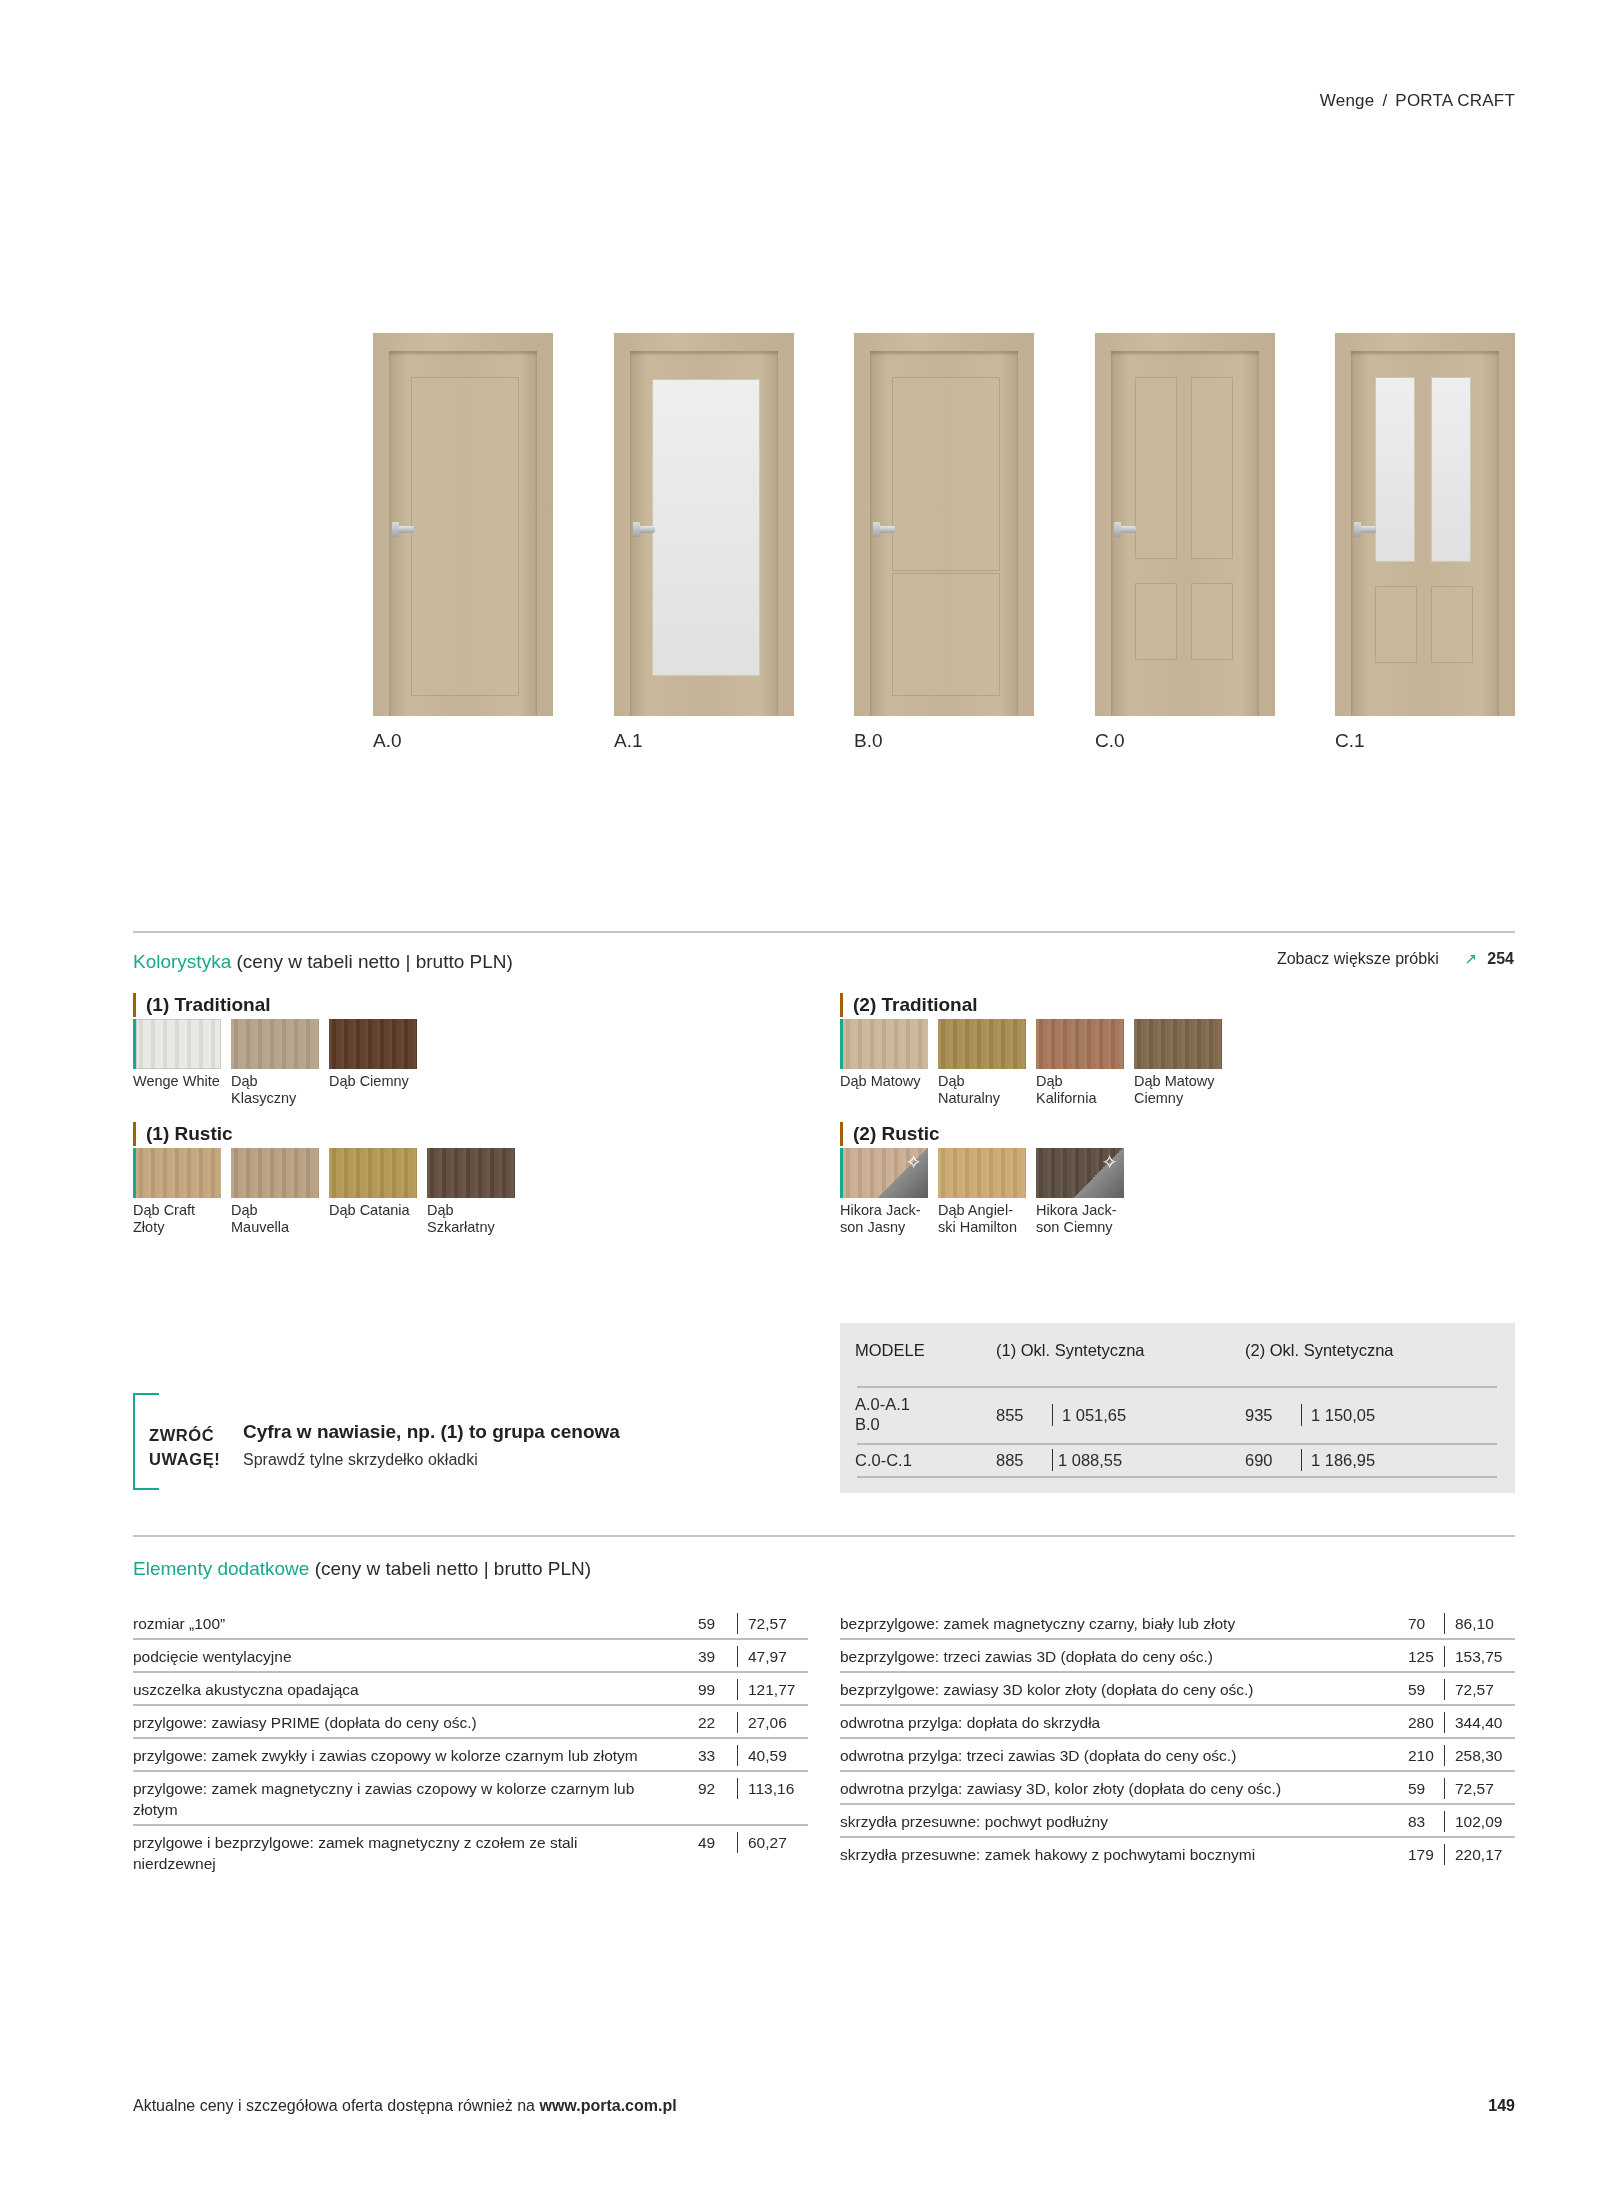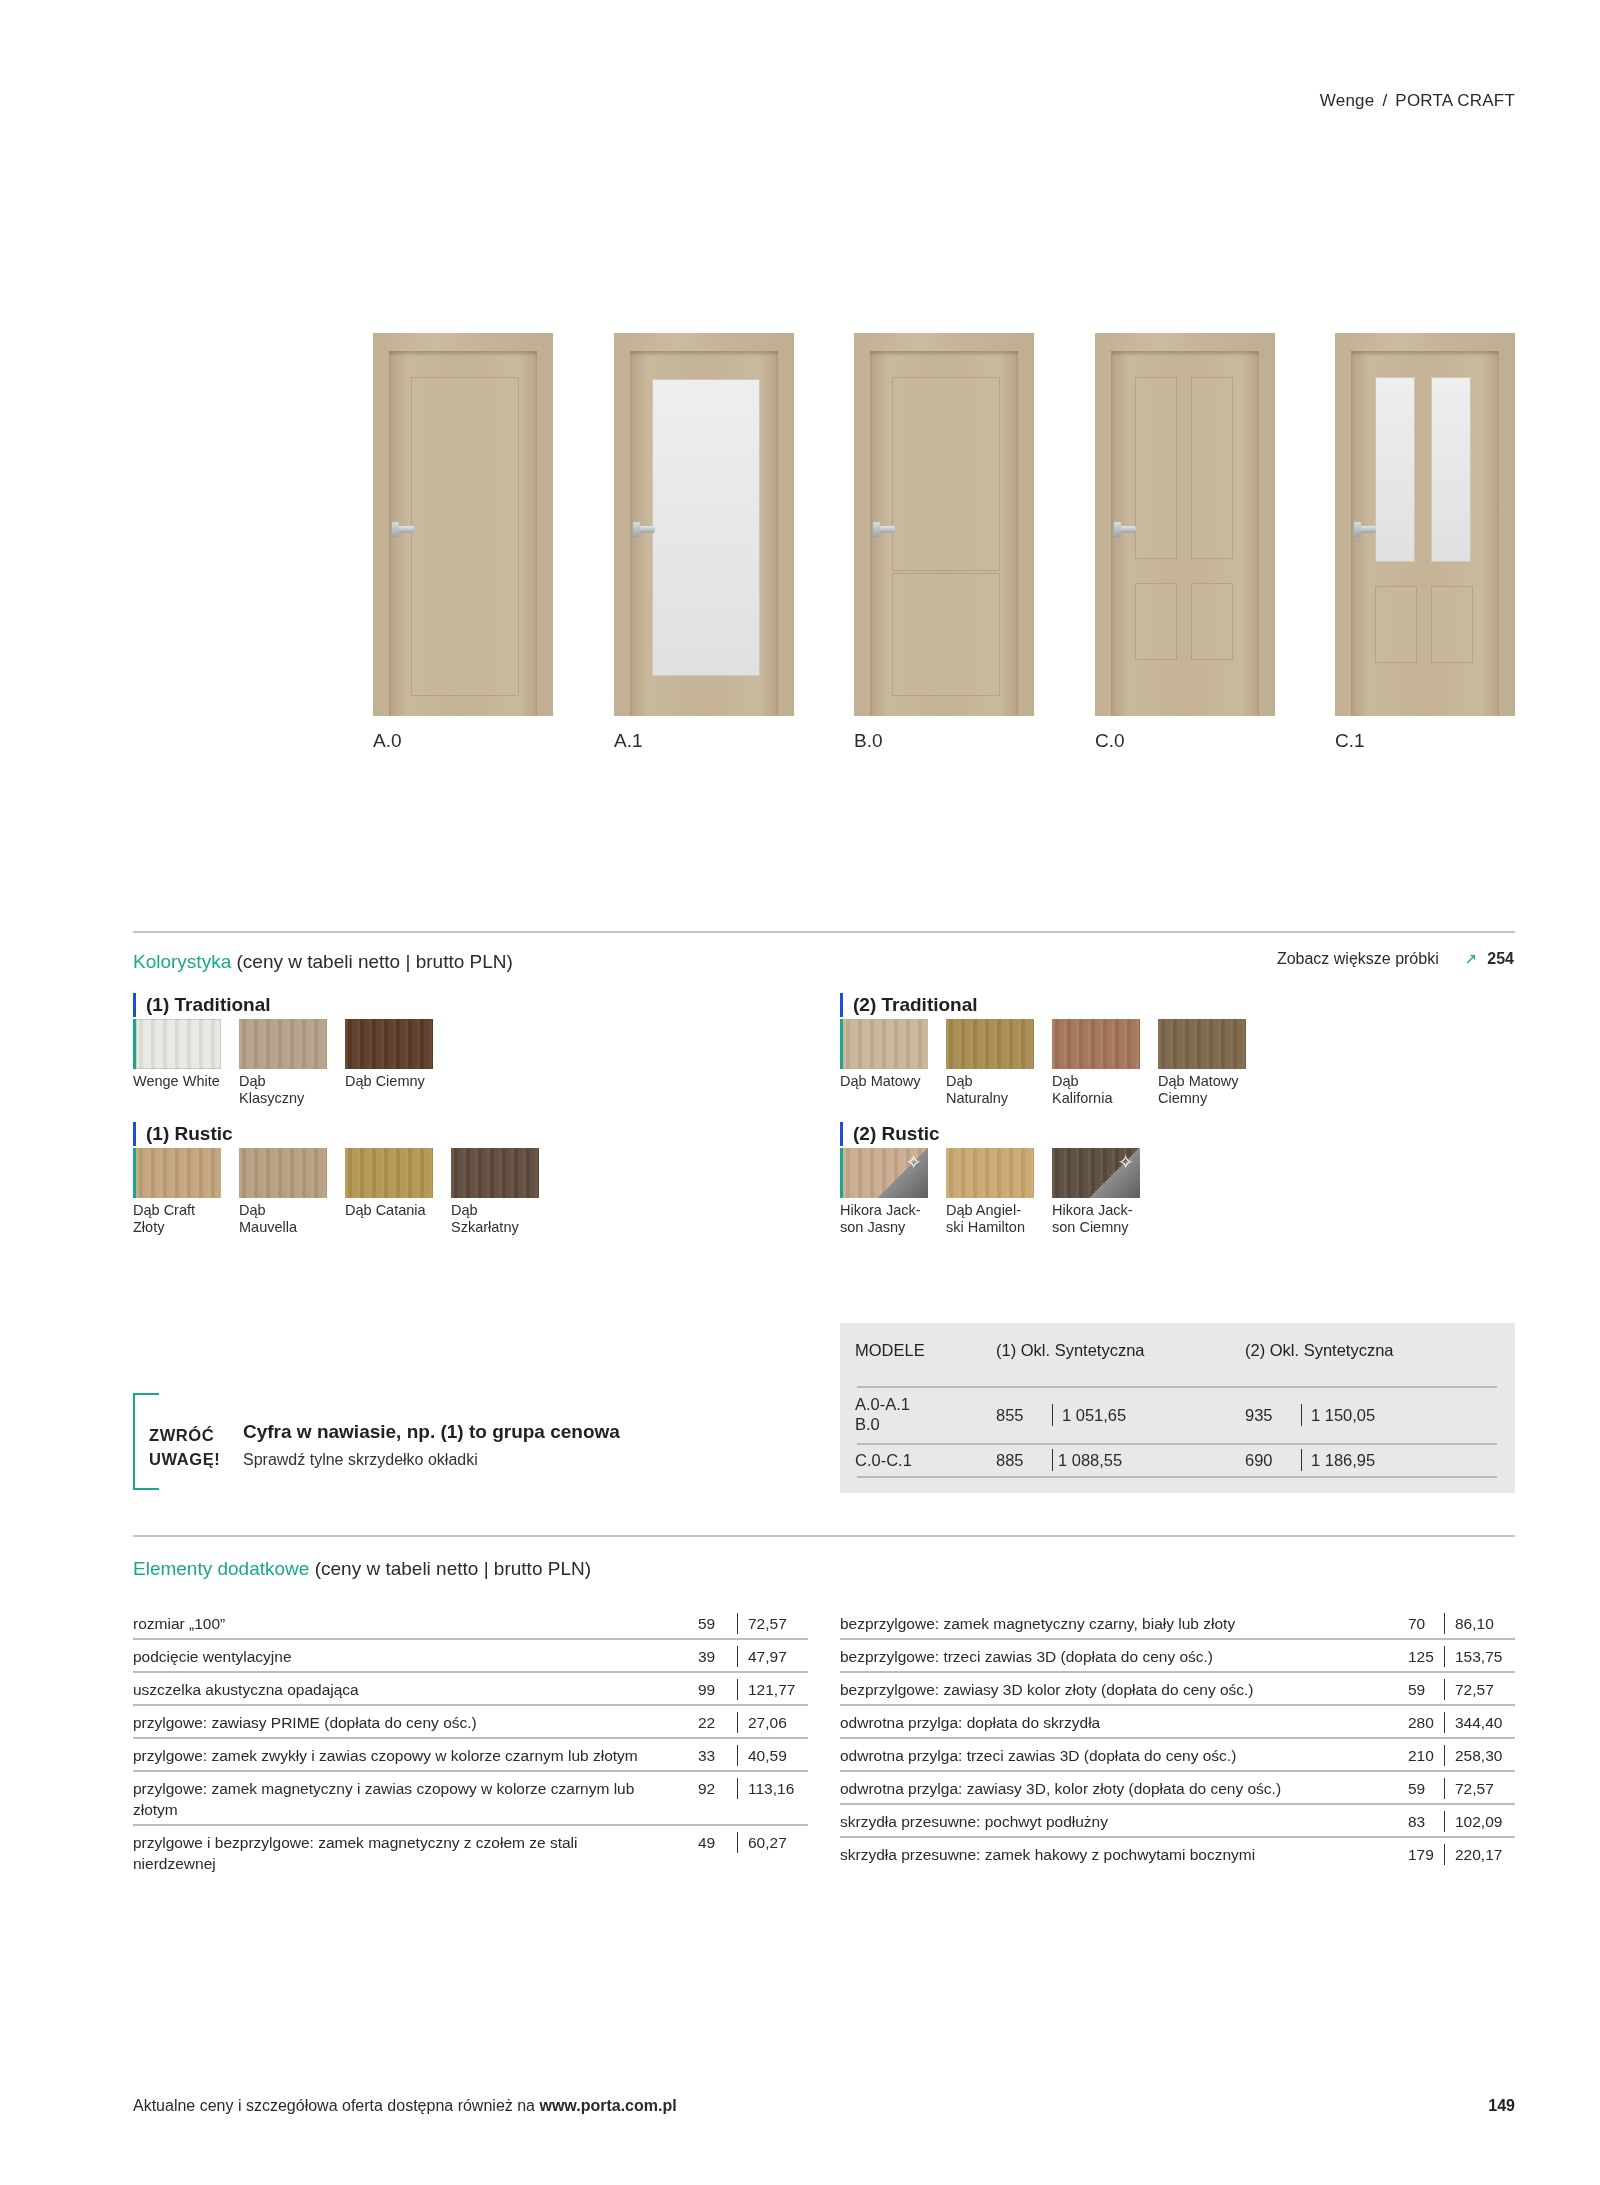--- a/index.html
+++ b/index.html
@@ -43,23 +43,23 @@
   
   .section-title { font-size: 19px; color: #2b2b2b; }
   .section-title .accent { color: #1aa88c; }
   .see-more { right: 86px; top: 950px; font-size: 16px; color: #2b2b2b; display: flex; align-items: center; }
   .see-more .arrow { color: #1aa88c; margin: 0 10px 0 26px; font-size: 15px; }
   .see-more .page { font-weight: bold; }
 
   .group { position: absolute; }
   .group-title {
     font-size: 19px; font-weight: bold; color: #202020; padding-left: 10px;
-    border-left: 3px solid #1d4ed8; height: 24px; line-height: 24px;
-  }
-  .swatches { display: flex; gap: 18px; margin-top: 2px; }
+    border-left: 3px solid #a16207; height: 24px; line-height: 24px;
+  }
+  .swatches { display: flex; gap: 10px; margin-top: 2px; }
   .swatch-item { width: 88px; }
   .swatch {
     position: relative; width: 88px; height: 50px; overflow: hidden;
   }
   .swatch.first { border-left: 3px solid #1aa88c; width: 85px; }
   .swatch .grain {
     position: absolute; inset: 0;
     background-image: repeating-linear-gradient(90deg, rgba(255,255,255,0.08) 0 3px, rgba(0,0,0,0.06) 3px 7px, rgba(255,255,255,0.04) 7px 12px);
   }
   .swatch .premium {

